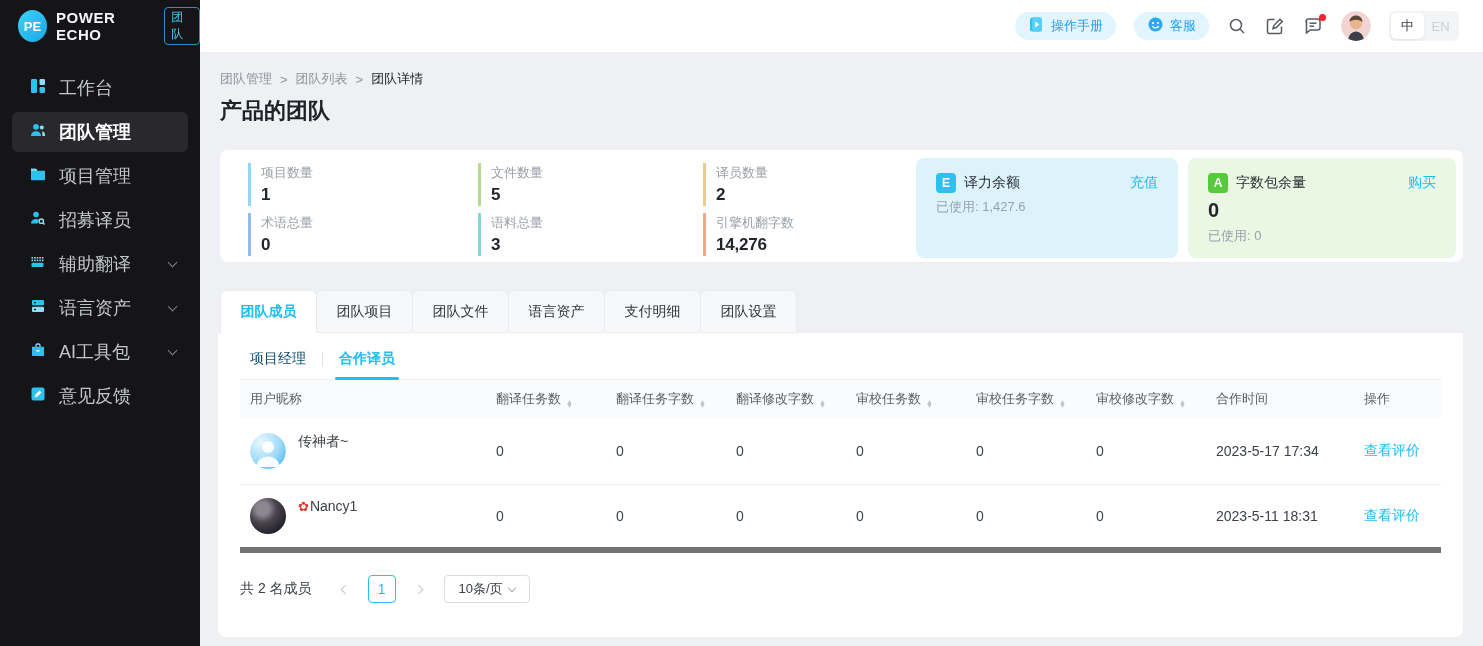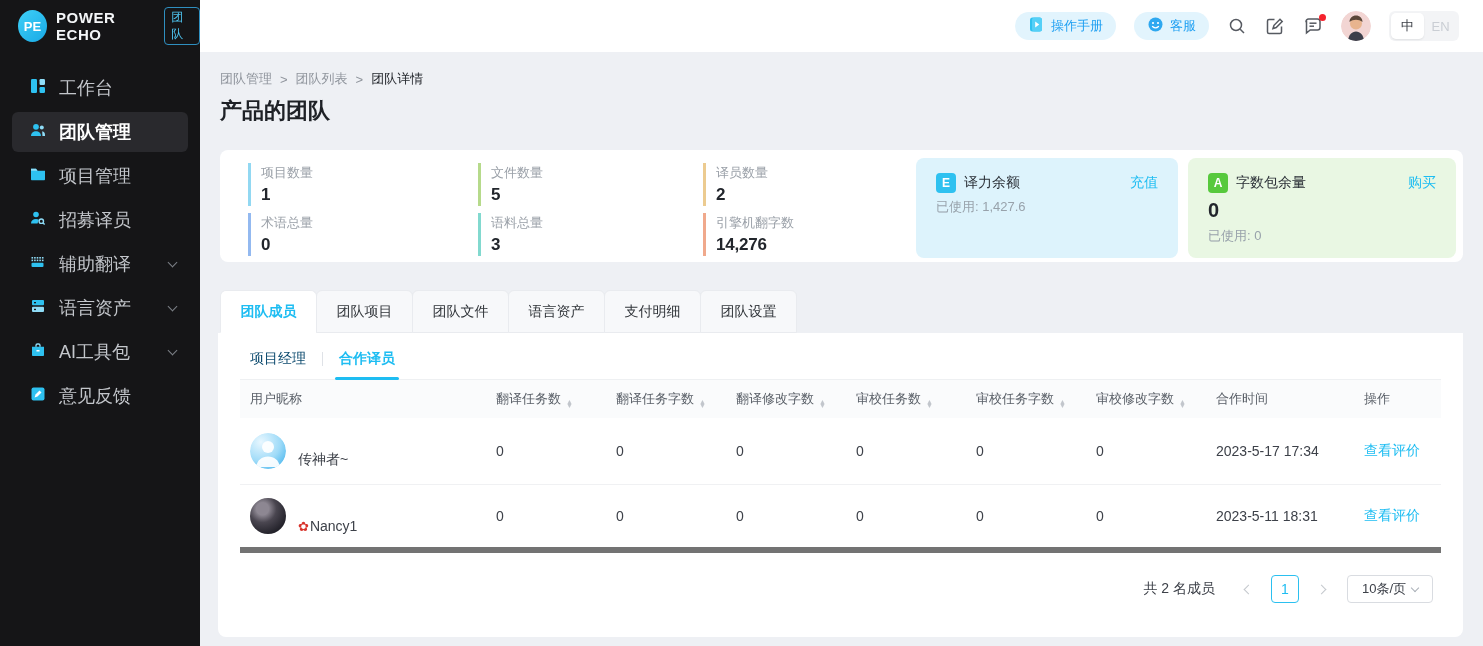--- a/index.html
+++ b/index.html
@@ -62,27 +62,27 @@
   .subtab-divider { width:1px; height:14px; background:#dfe2e7; }
   .ink-bar { position:absolute; bottom:-1px; left:50%; transform:translateX(-50%); width:64px; height:3px; border-radius:2px; background:#1ebdf2; }
 
   table.members { width:1201px; border-collapse:collapse; table-layout:fixed; }
   .members th { height:38px; background:#fafbfc; font-weight:normal; font-size:13px; color:#5a6068; text-align:left; padding:0 6px; }
   .members th:first-child { padding-left:10px; }
   .members td { height:66px; font-size:14px; color:#3d4149; border-bottom:1px solid #f0f1f3; padding:0 6px; }
   .members tr:last-child td { border-bottom:6px solid #737373; }
   .th-inner { display:inline-flex; align-items:flex-end; gap:5px; cursor:pointer; }
   .sorter { display:inline-flex; flex-direction:column; line-height:4px; font-size:7px; color:#c2c6cc; }
-  .name-cell { display:flex; align-items:flex-end; gap:12px; padding-left:4px; }
+  .name-cell { display:flex; align-items:flex-start; gap:12px; padding-left:4px; }
   .row-avatar { width:36px; height:36px; border-radius:50%; flex:0 0 36px; overflow:hidden; }
   .avatar-photo { background:radial-gradient(circle at 35% 30%, #8d8792 0 18%, #4a4650 40%, #23222a 75%); }
   .rose { color:#d8342c; font-size:13px; margin-right:1px; }
   .link { color:#1ebdf2; cursor:pointer; }
 
-  .pagination { display:flex; align-items:center; justify-content:flex-end; gap:10px; margin-top:22px; padding-right:8px; }
+  .pagination { display:flex; align-items:center; justify-content:flex-start; gap:10px; margin-top:22px; padding-right:8px; }
   .pg-total { font-size:14px; color:#3d4149; margin-right:8px; }
   .pg-arrow { width:28px; height:28px; display:flex; align-items:center; justify-content:center; cursor:pointer; }
   .pg-arrow .chev2 { width:7px; height:7px; border-right:1.6px solid #c4c8cd; border-bottom:1.6px solid #c4c8cd; }
   .chev-left { transform:rotate(135deg); margin-left:3px; }
   .chev-right { transform:rotate(-45deg); margin-right:3px; }
   .pg-page { width:28px; height:28px; border:1px solid #2bc0f0; color:#1ebdf2; border-radius:4px; font-size:14px; display:flex; align-items:center; justify-content:center; background:#fff; cursor:pointer; }
   .pg-size { width:86px; height:28px; border:1px solid #d9dce1; border-radius:4px; background:#fff; color:#3d4149; font-size:13px; display:flex; align-items:center; justify-content:center; gap:6px; cursor:pointer; }
   .pg-size .chev3 { width:6px; height:6px; border-right:1.4px solid #aab0b8; border-bottom:1.4px solid #aab0b8; transform:rotate(45deg); margin-top:-3px; }
 </style>
 </head>

